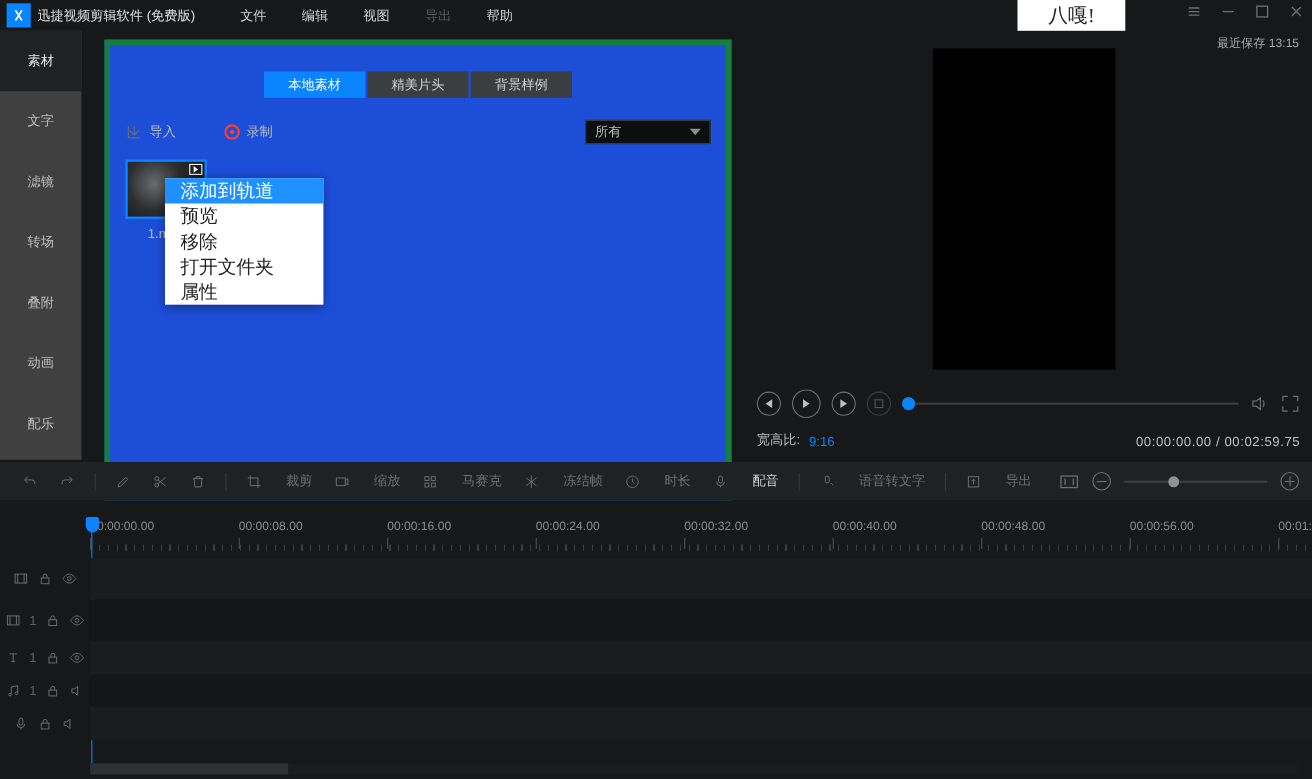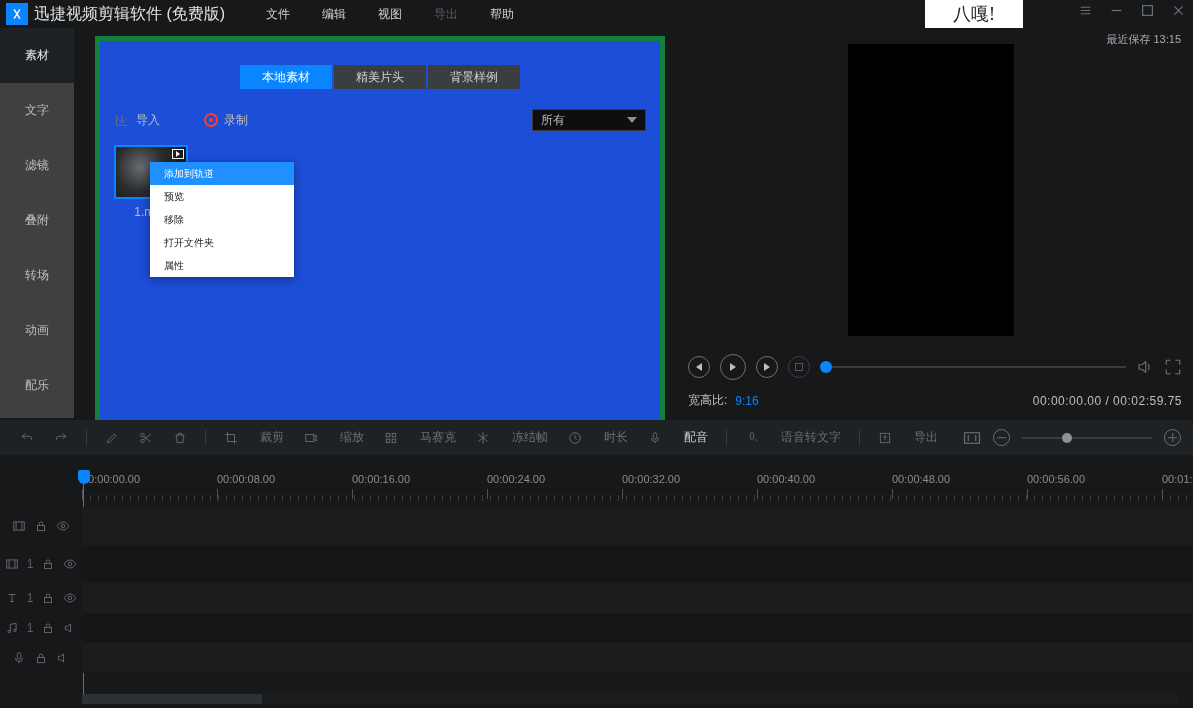--- a/index.html
+++ b/index.html
@@ -14,21 +14,21 @@
 
 .titlebar {
   height: 28px; display: flex; align-items: center;
   background: #16181a;
   position: relative;
 }
 .appicon {
   width: 22px; height: 22px; background: #0a84ff; margin: 0 6px;
   display: flex; align-items: center; justify-content: center;
 }
-.apptitle { font-size: 16px; color: #e0e0e0; margin-right: 20px; }
+.apptitle { font-size: 12px; color: #e0e0e0; margin-right: 20px; }
 .menubar { display: flex; gap: 32px; margin-left: 21px; justify-content: space-between; }
 .menubar span { color: #d0d0d0; cursor: pointer; }
 .menubar .disabled { color: #5a5d60; }
 .titlead {
   position: absolute; right: 170px; top: 0;
   width: 98px; height: 28px; background: #fff;
   color: #222; font-size: 18px; font-family: Liberation Serif, serif;
   display: flex; align-items: center; justify-content: center;
 }
 .winbtns { position: absolute; right: 8px; top: 4px; display: flex; gap: 18px; align-items: center; }
@@ -89,21 +89,21 @@
   border: 2px solid #16181a;
 }
 .thumb .plusbadge::before { content: ""; position: absolute; width: 12px; height: 2px; background: #fff; }
 .thumb .plusbadge::after { content: ""; position: absolute; width: 2px; height: 12px; background: #fff; }
 .clipname { text-align: center; margin-top: 6px; color: #bfbfbf; }
 
 .ctxmenu {
   position: absolute; left: 150px; top: 162px;
   width: 144px; background: #fff; color: #222;
   box-shadow: 0 2px 10px rgba(0,0,0,0.4);
-  font-size: 10px;
+  font-size: 17px;
 }
 .ctxmenu .mi { height: 23px; line-height: 23px; padding: 0 14px; cursor: pointer; }
 .ctxmenu .mi.hl { background: #1e90ff; color: #fff; }
 
 .preview {
   position: absolute; left: 688px; top: 40px;
   width: 494px; height: 376px;
 }
 .pvcanvas {
   position: absolute; left: 160px; top: 4px;
@@ -197,22 +197,22 @@
   </div>
 </div>
 <div class="saveinfo">
   <span>最近保存</span>&nbsp;<span>13:15</span>
 </div>
 
 <div class="leftnav">
   <div class="navitem active">素材</div>
   <div class="navitem">文字</div>
   <div class="navitem">滤镜</div>
+  <div class="navitem">转场</div>
   <div class="navitem">叠附</div>
-  <div class="navitem">转场</div>
   <div class="navitem">动画</div>
   <div class="navitem">配乐</div>
 </div>
 
 <div class="mediapanel">
   <div class="mediatabs">
     <div class="mtab active">本地素材</div>
     <div class="mtab">精美片头</div>
     <div class="mtab">背景样例</div>
   </div>

